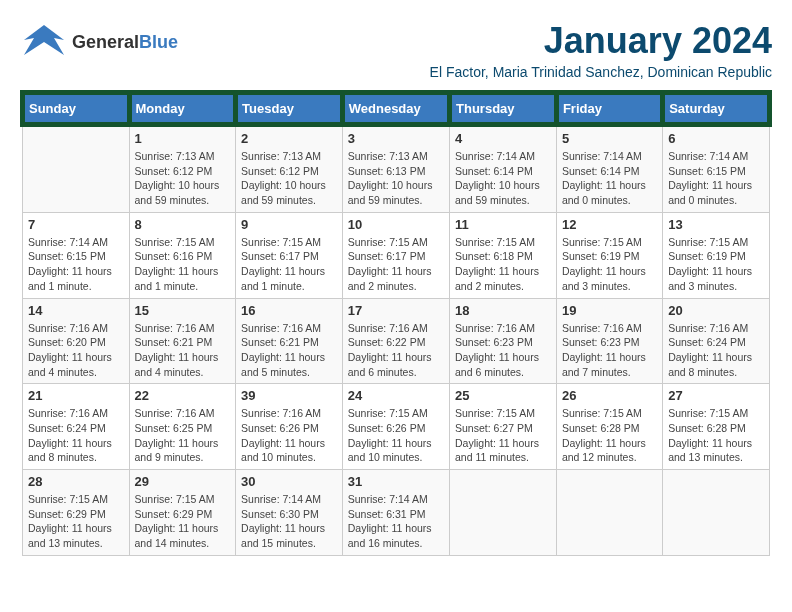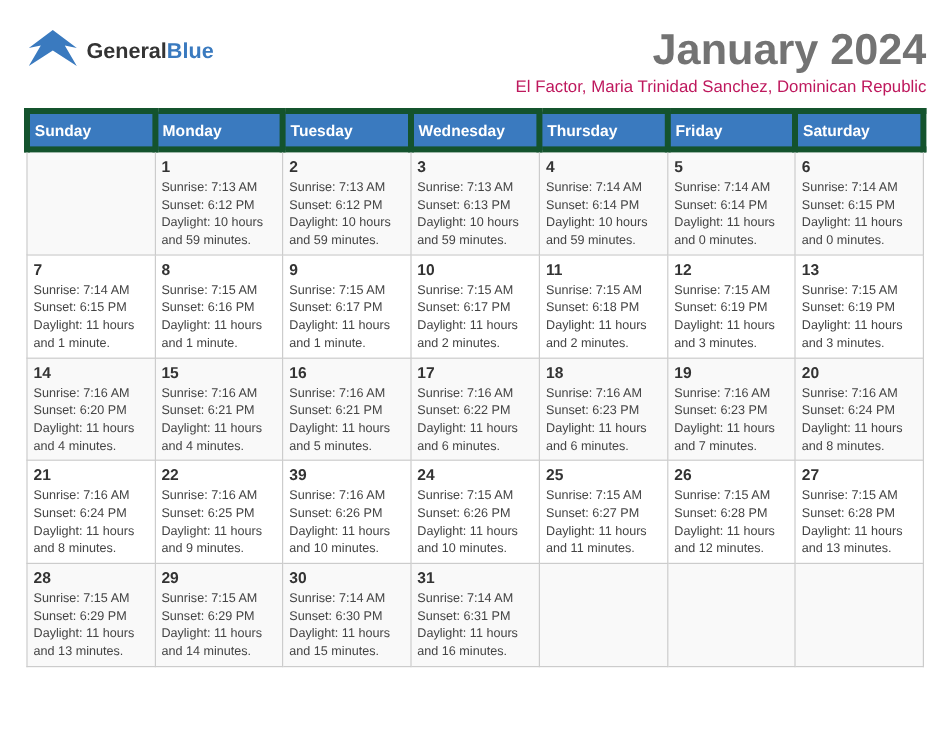--- a/index.html
+++ b/index.html
@@ -15,25 +15,25 @@
       justify-content: space-between;
       align-items: flex-start;
       margin-bottom: 10px;
     }
     .title-section {
       text-align: right;
     }
     .month-title {
       font-size: 36px;
       font-weight: bold;
-      color: #737373;
+      color: #0c4a6e;
     }
     .subtitle {
       font-size: 14px;
-      color: #be185d;
+      color: #0c4a6e;
       margin-top: 2px;
     }
     .calendar {
       width: 100%;
       border-collapse: collapse;
       font-size: 11px;
     }
     .calendar thead tr th {
       background-color: #3a7abf;
       color: #fff;

